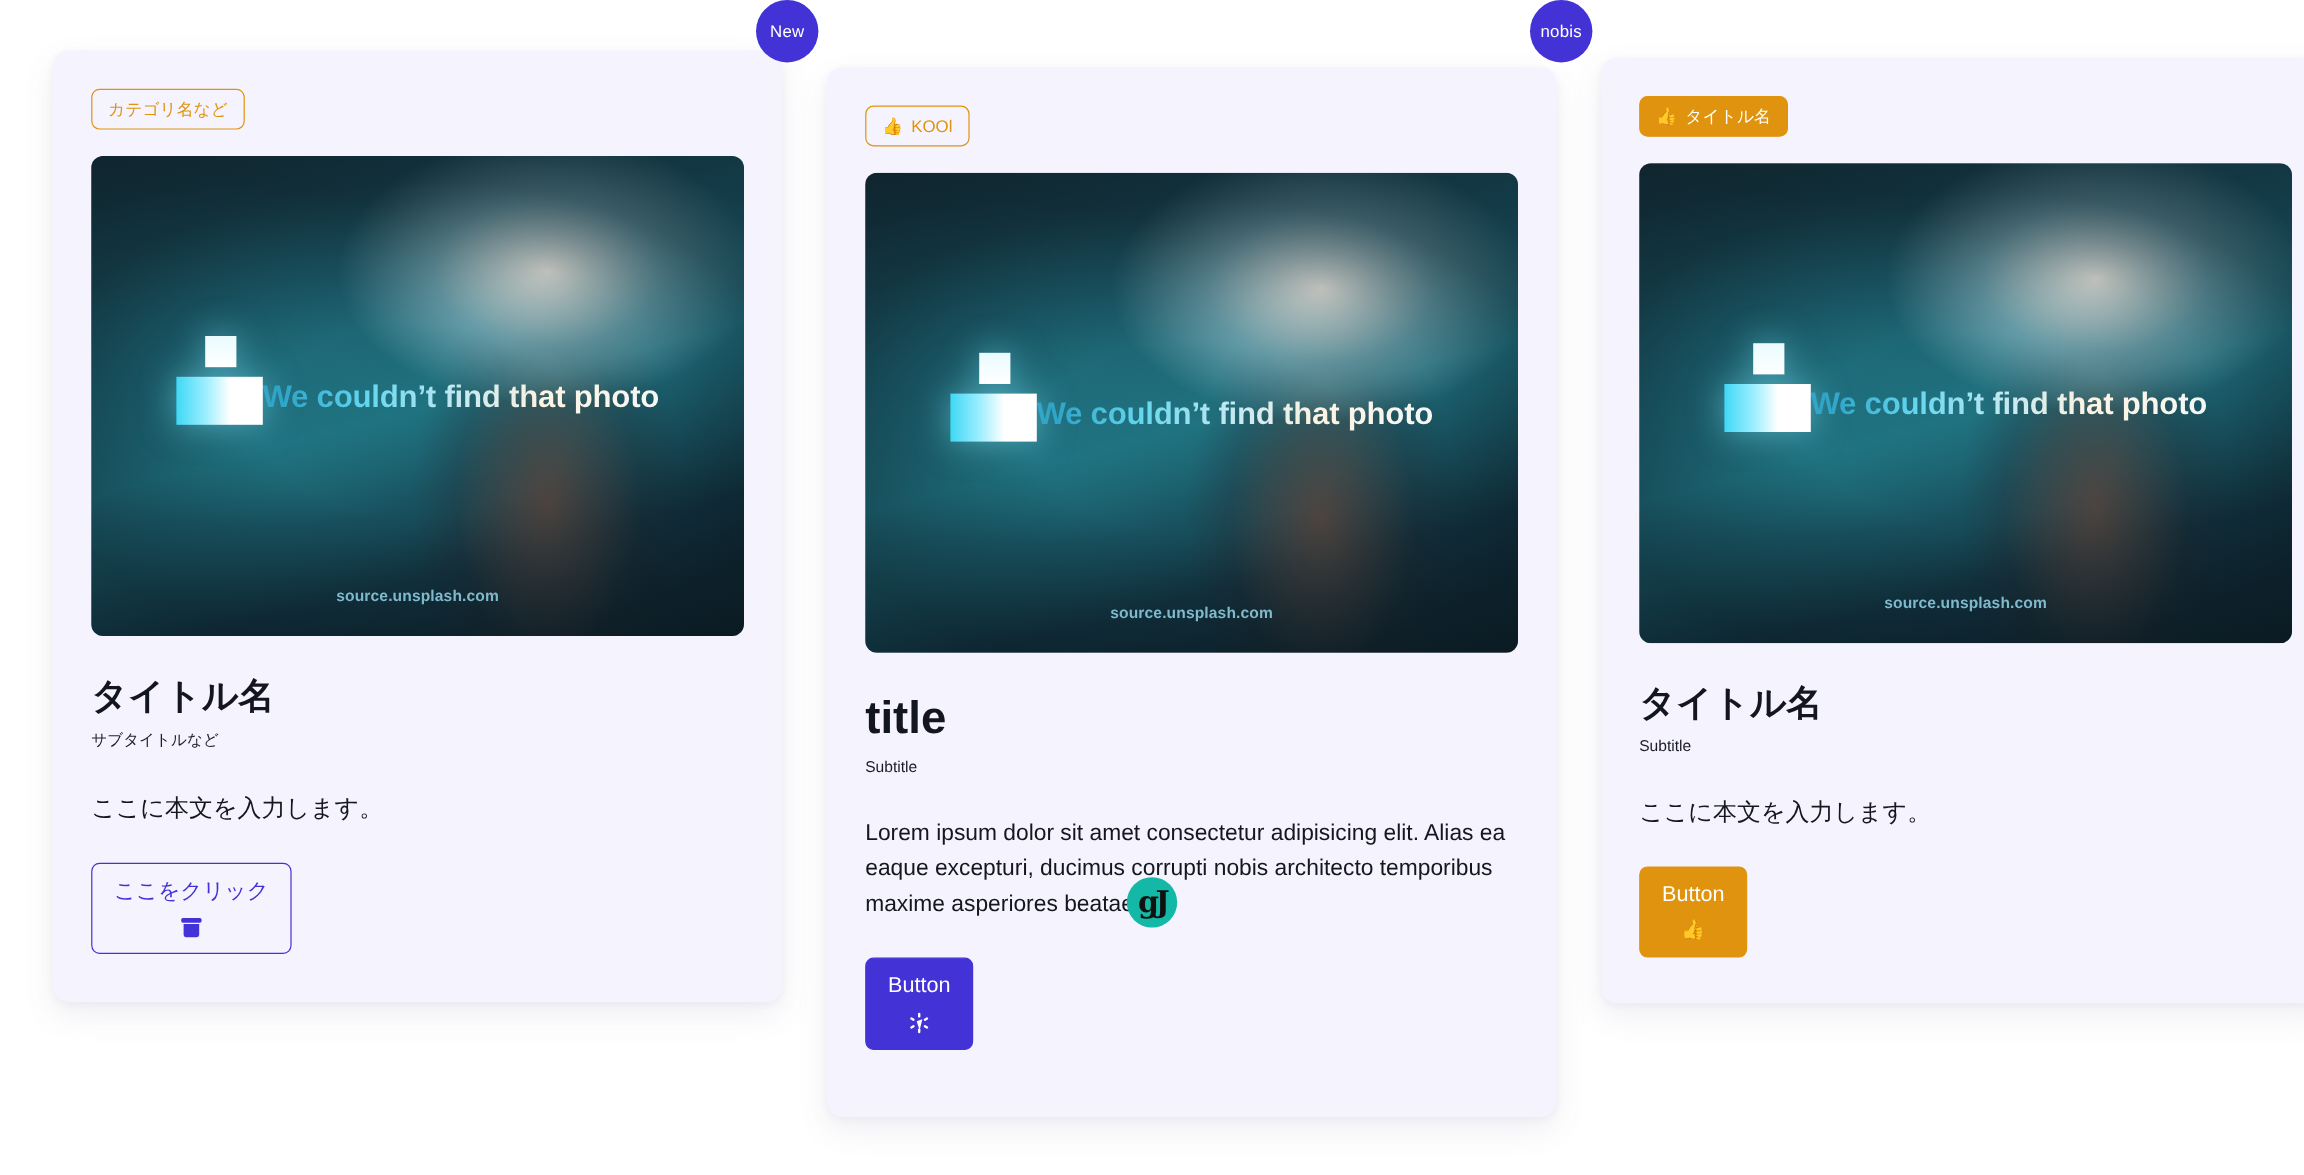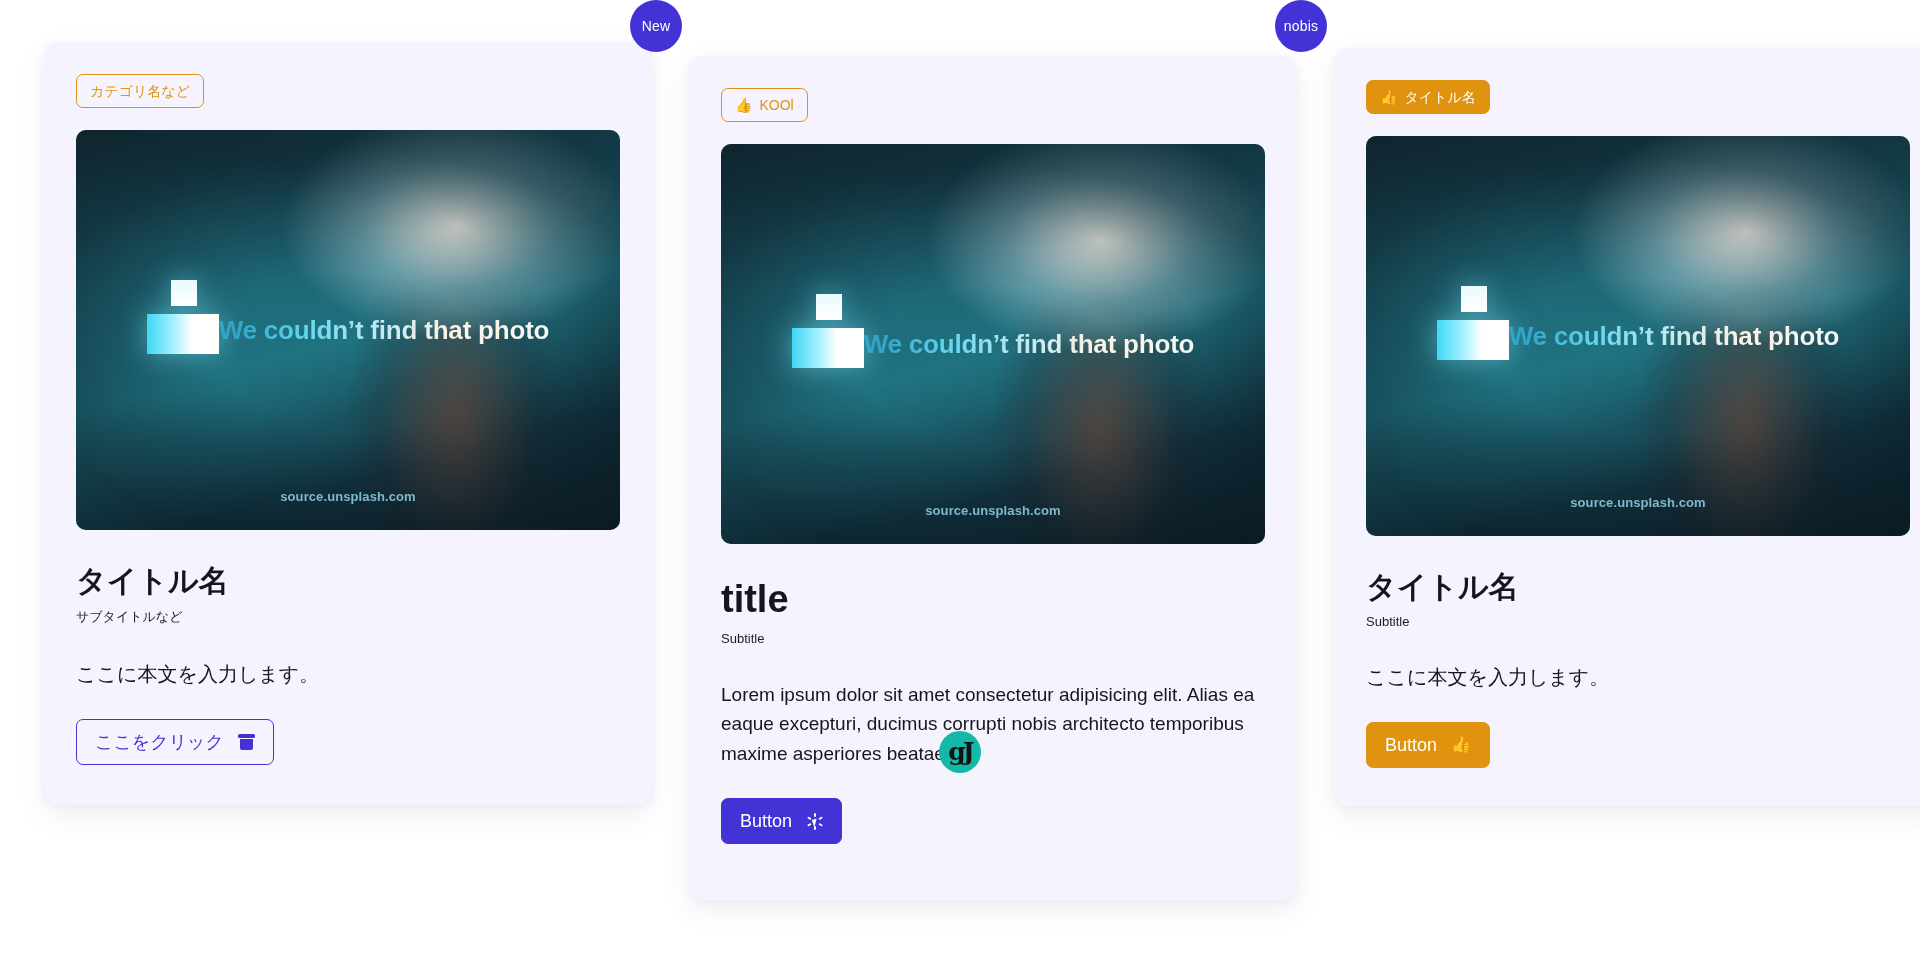--- a/index.html
+++ b/index.html
@@ -208,20 +208,21 @@
     display: inline-flex;
     align-items: center;
     gap: 14px;
     font-size: 18px;
     line-height: 1;
     padding: 13px 18px;
     border-radius: 7px;
     cursor: pointer;
     white-space: nowrap;
     margin-top: 30px;
+    flex-direction: column;
   }
   .btn.outline-indigo {
     border: 1.5px solid #4333d6;
     background: transparent;
     color: #4333d6;
   }
   .btn.solid-indigo {
     border: 1.5px solid #4333d6;
     background: #4333d6;
     color: #ffffff;

